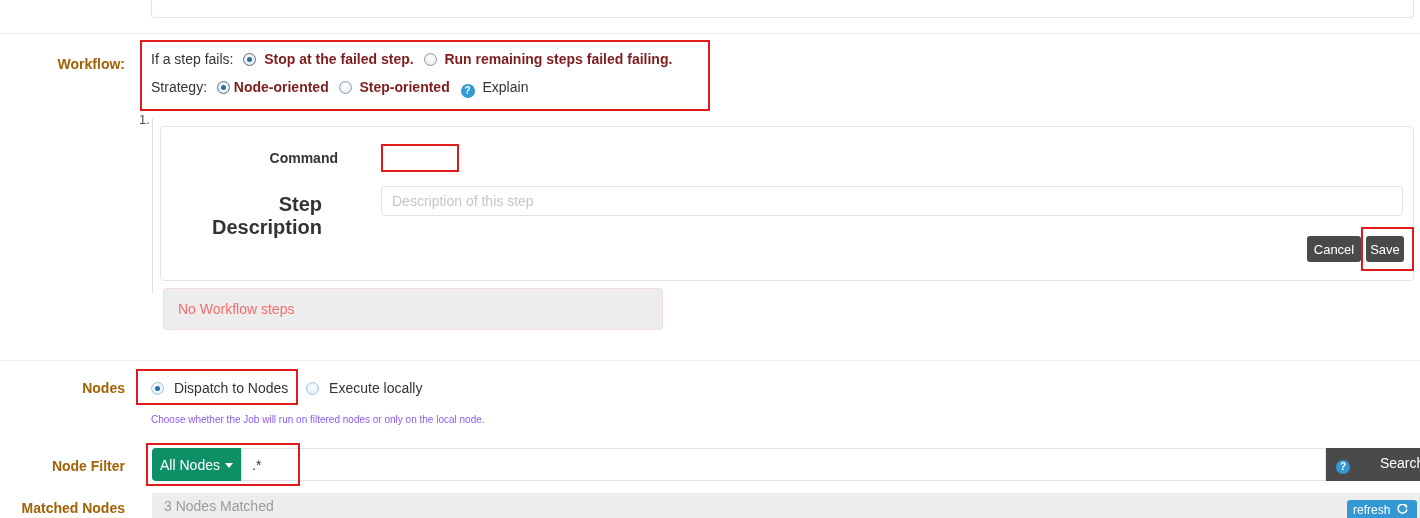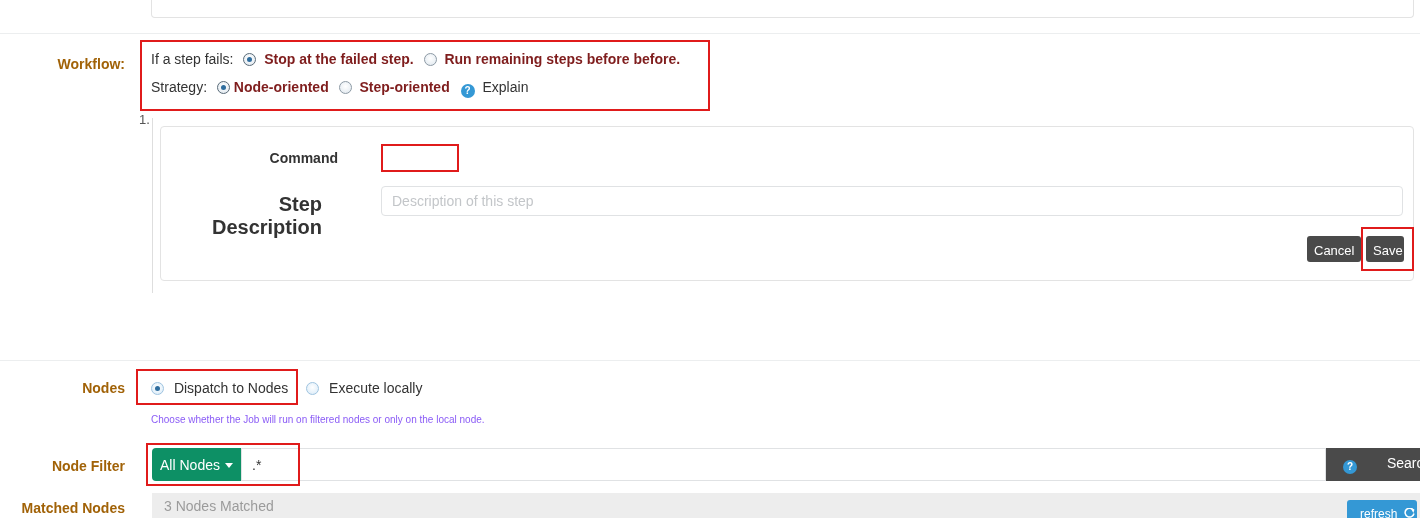--- a/index.html
+++ b/index.html
@@ -99,21 +99,21 @@
   
   .btn {
     position: absolute;
     box-sizing: border-box;
     border: none;
     border-radius: 3px;
     font-family: "Liberation Sans", sans-serif;
     font-size: 13px;
     color: #ffffff;
     cursor: pointer;
-    padding: 7px;
+    padding: 0;
     text-align: center;
     white-space: nowrap;
   }
   .btn-dark { background: #4a4a4a; }
   .btn-green { background: #0d9065; }
   .btn-blue { background: #3498d5; }
 
   
   .help-icon {
     display: inline-block;
@@ -175,21 +175,21 @@
 
   <div class="form-label" style="left:0px; top:55px; width:125px;">Workflow:</div>
 
   <div class="red-box" style="left:140px; top:40px; width:570px; height:71px;"></div>
 
   <div class="abs wf-text" style="left:151px; top:49px;">
     <span>If a step fails:</span>
     <span class="radio checked" style="margin-left:6px;"></span>
     <b style="margin-left:4px;">Stop at the failed step.</b>
     <span class="radio" style="margin-left:6px;"></span>
-    <b style="margin-left:4px;">Run remaining steps before before.</b>
+    <b style="margin-left:4px;">Run remaining steps failed failing.</b>
   </div>
 
   <div class="abs wf-text" style="left:151px; top:77px;">
     <span>Strategy:</span>
     <span class="radio checked" style="margin-left:6px;"></span>
     <b style="margin-left:0;">Node-oriented</b>
     <span class="radio" style="margin-left:6px;"></span>
     <b style="margin-left:4px;">Step-oriented</b>
     <span class="help-icon" style="margin-left:7px;">?</span>
     <span style="margin-left:4px; color:#333333;">Explain</span>
@@ -203,20 +203,21 @@
   <div class="abs" style="left:190px; top:150px; width:148px; text-align:right; font-weight:bold; font-size:14px;">Command</div>
   <div class="red-box" style="left:381px; top:144px; width:78px; height:28px;"></div>
 
   <div class="abs" style="left:174px; top:193px; width:148px; text-align:right; font-weight:bold; font-size:20px;">Step Description</div>
   <input class="input" style="left: 381px; top: 186px; width: 1022px; height: 30px;" placeholder="Description of this step">
 
   <button class="btn btn-dark" style="left:1307px; top:236px; width:54px; height:26px;">Cancel</button>
   <button class="btn btn-dark" style="left:1366px; top:236px; width:38px; height:26px;">Save</button>
   <div class="red-box" style="left:1361px; top:227px; width:53px; height:44px;"></div>
 
+  <div class="alert-warn" style="left:163px; top:288px; width:500px; height:42px;">No Workflow steps</div>
 
   <div class="divider" style="top:360px;"></div>
 
   <div class="form-label" style="left:0px; top:379px; width:125px;">Nodes</div>
 
   <div class="red-box" style="left:136px; top:369px; width:162px; height:36px;"></div>
 
   <div class="abs wf-text" style="left:151px; top:378px;">
     <span class="radio checked light"></span>
     <span style="margin-left:6px;">Dispatch to Nodes</span>

